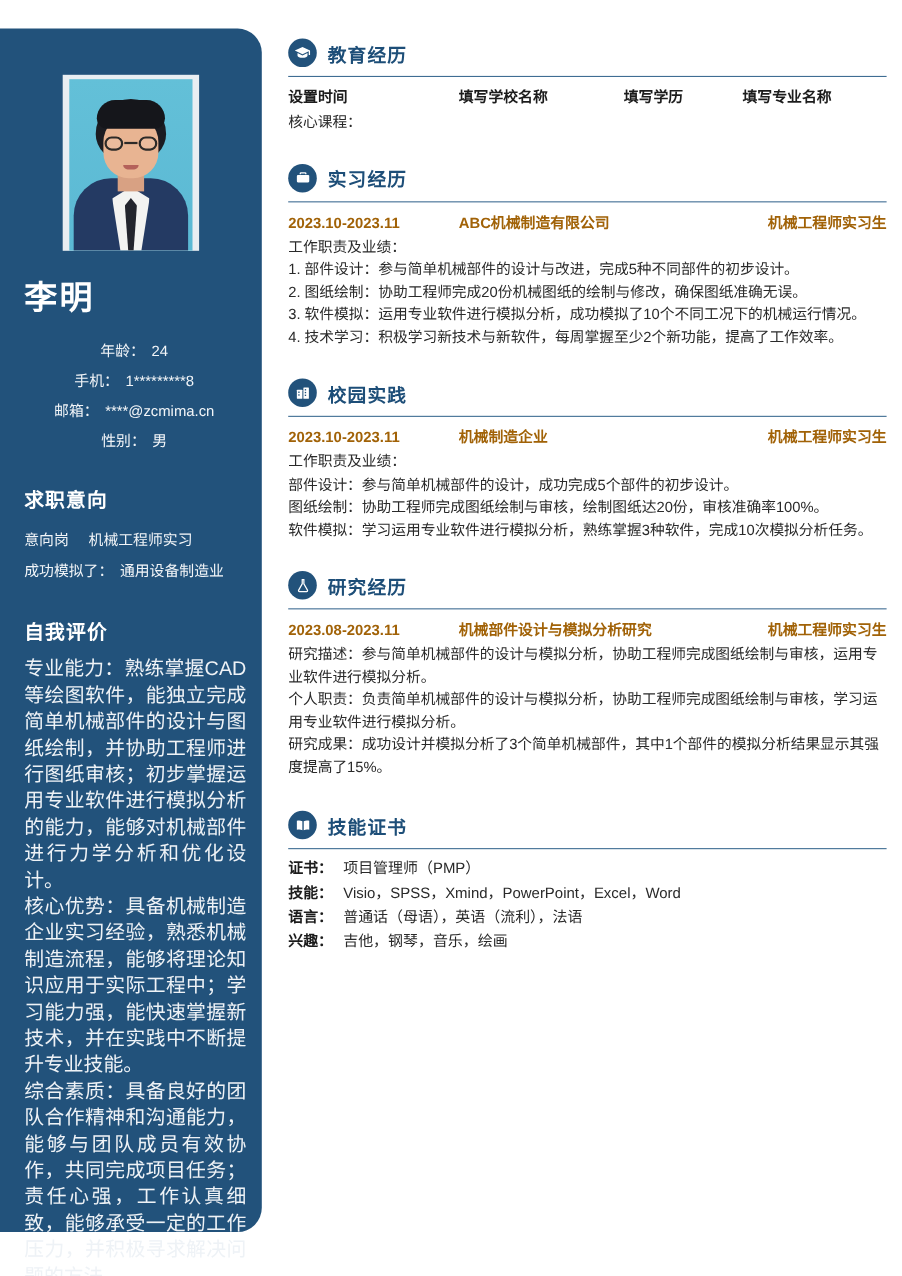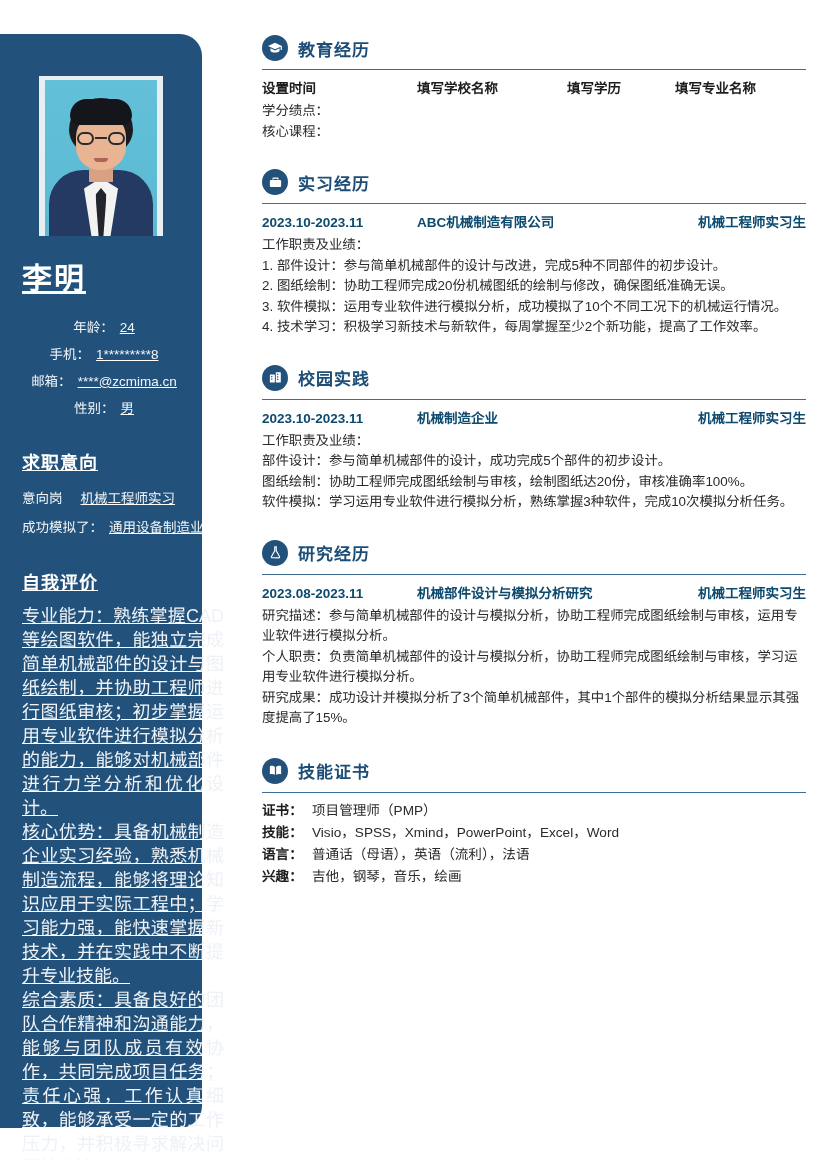--- a/index.html
+++ b/index.html
@@ -20,30 +20,29 @@
     position: relative;
     width: 820px;
     height: 1160px;
     background: #ffffff;
   }
 
   
   .sidebar {
     position: absolute;
     left: 0;
-    top: 34px;
-    width: 202px;
+    top: 26px;
+    width: 238px;
     height: 1094px;
     background: #22527b;
     border-top-right-radius: 22px;
     border-bottom-right-radius: 22px;
     box-sizing: border-box;
     padding: 0 16px;
     color: #ffffff;
-    text-decoration: underline;
   }
   .photo-wrap {
     width: 124px;
     height: 160px;
     margin: 42px auto 0 auto;
     background: #e9eef2;
     padding: 0;
     box-sizing: border-box;
     position: relative;
     overflow: hidden;
@@ -258,21 +257,21 @@
     height: 0;
     border-top: 1.6px solid #3f6d93;
     margin: 1px 0 7px 0;
   }
 
   .row-line {
     display: flex;
     align-items: baseline;
     font-size: 13.5px;
     font-weight: bold;
-    color: #0c4a6e;
+    color: #a16207;
     margin-bottom: 4px;
   }
   .row-line .c-date { width: 155px; flex: 0 0 auto; }
   .row-line .c-org  { flex: 1 1 auto; }
   .row-line .c-role { flex: 0 0 auto; text-align: center; }
 
   .edu-row {
     display: flex;
     font-size: 13.5px;
     font-weight: bold;
@@ -378,21 +377,20 @@
         <span class="sec-title">教育经历</span>
       </div>
       <div class="sec-rule"></div>
       <div class="edu-row">
         <span class="e1">设置时间</span>
         <span class="e2">填写学校名称</span>
         <span class="e3">填写学历</span>
         <span class="e4">填写专业名称</span>
       </div>
       <div class="body-text">
-        <p>学分绩点：</p>
         <p>核心课程：</p>
       </div>
     </section>
 
     <section class="section" style="margin-top:20px;">
       <div class="sec-head">
         <span class="sec-icon">
           <svg width="15" height="15" viewBox="0 0 24 24" fill="#ffffff">
               <path d="M9 4h6a2 2 0 0 1 2 2v1h-2V6H9v1H7V6a2 2 0 0 1 2-2Z"></path>
               <rect x="3" y="8" width="18" height="11" rx="1.6"></rect>

